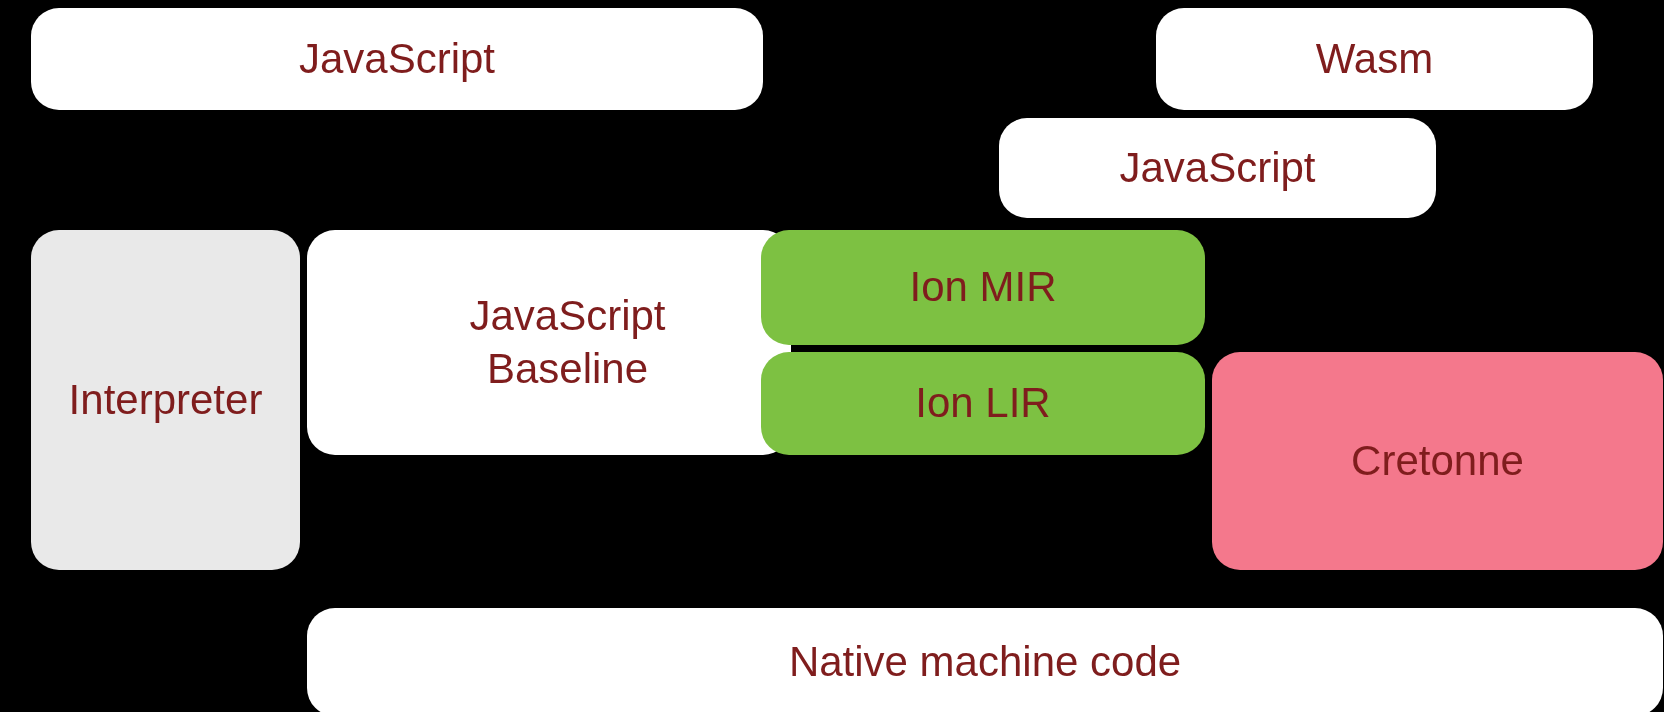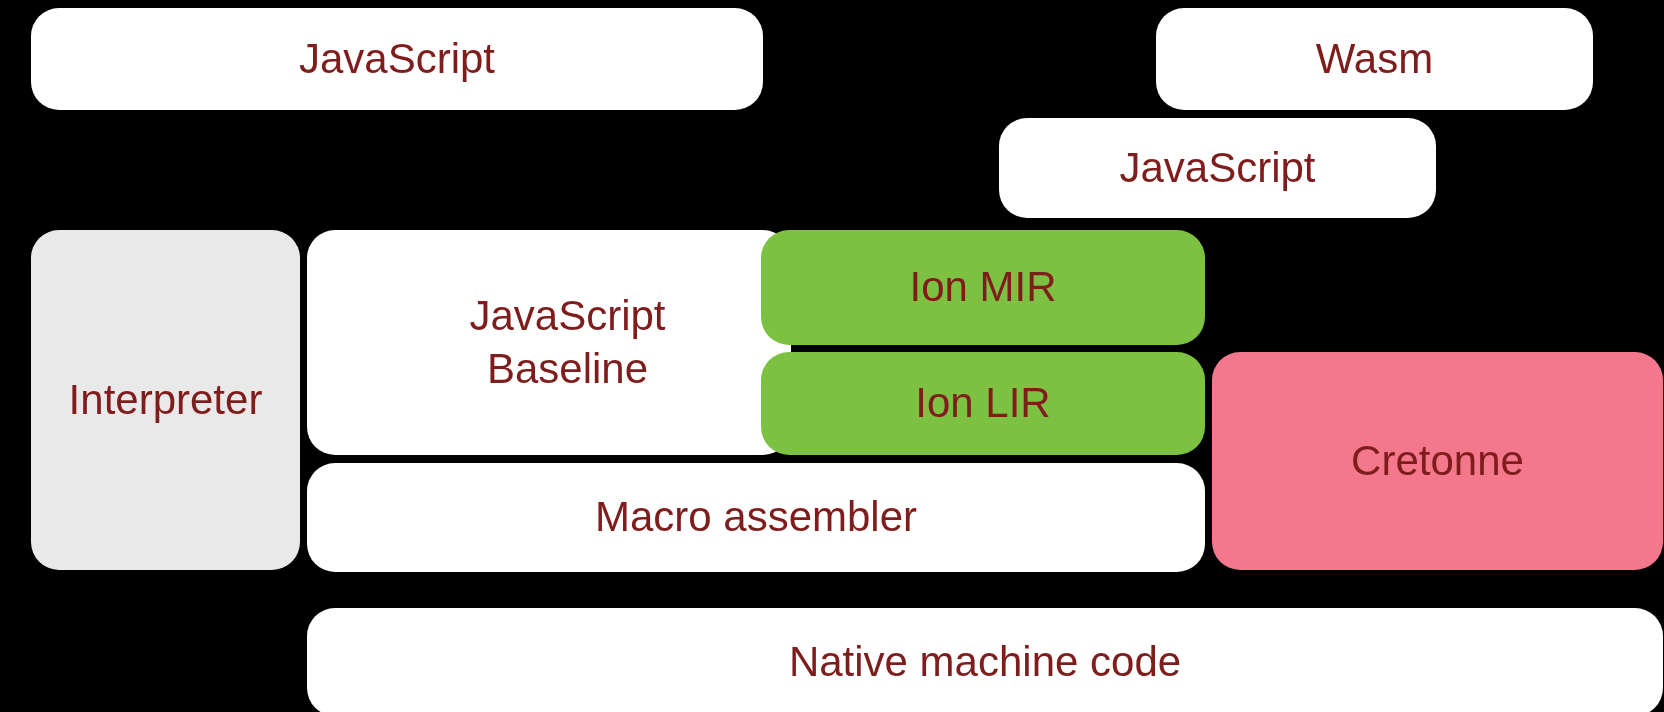--- a/index.html
+++ b/index.html
@@ -75,21 +75,18 @@
   </div>
 
   <div class="box" id="box-ion-lir" style="background-color: rgb(125, 193, 66);">
     <span>Ion LIR</span>
   </div>
 
   <div class="box" id="box-cretonne" style="background-color: rgb(244, 120, 140); text-align: right;">
     <span>Cretonne</span>
   </div>
 
-  <div class="box" id="box-macro" style="background-color: rgb(255, 255, 255);">
-    <span>Macro assembler</span>
-  </div>
 
   <div class="box" id="box-native" style="background-color: rgb(255, 255, 255);">
     <span>Native machine code</span>
   </div>
 
 </div>
 
 </body></html>

